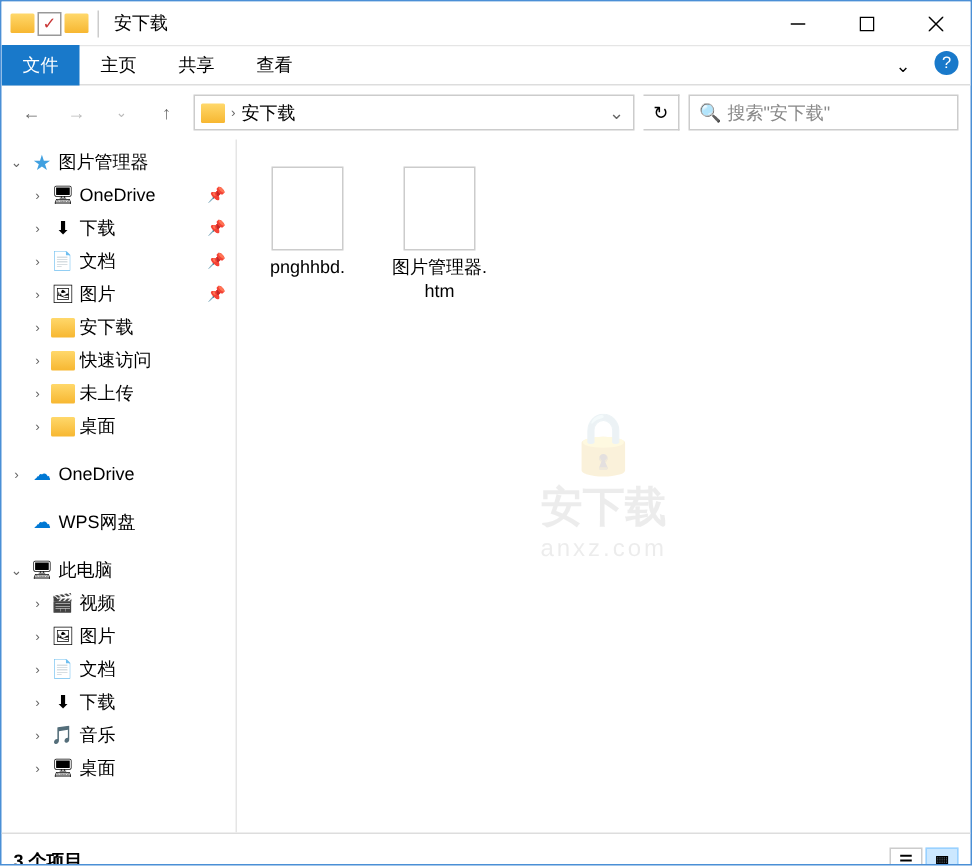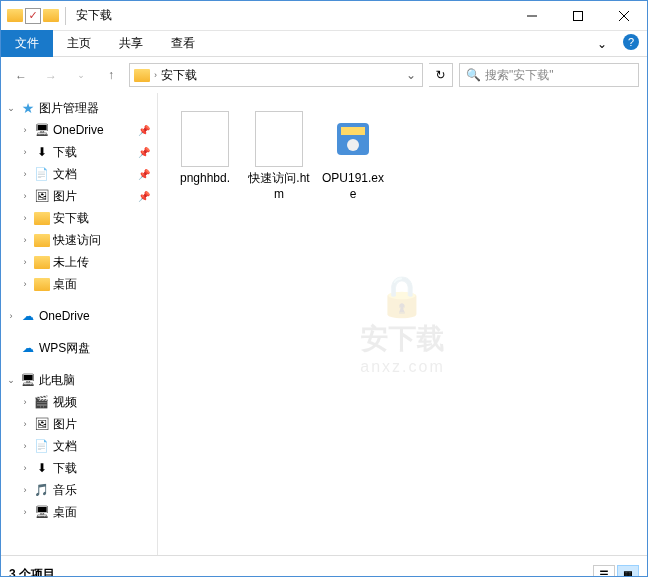--- a/index.html
+++ b/index.html
@@ -37,21 +37,21 @@
 .tree-chevron { width: 12px; text-align: center; color: #666; font-size: 9px; }
 .tree-icon { width: 18px; display: flex; align-items: center; justify-content: center; }
 .tree-label { font-size: 12px; white-space: nowrap; overflow: hidden; }
 .pin-icon { margin-left: auto; margin-right: 6px; color: #888; font-size: 10px; }
 .indent1 { padding-left: 18px; }
 .star-icon { color: #40a0e0; font-size: 14px; }
 .cloud-icon { color: #0078d4; }
 .folder-tree { width: 16px; height: 13px; background: linear-gradient(#ffd86b,#f7b731); border-radius: 1px; }
 
 .content { flex: 1; position: relative; padding: 14px 10px; }
-.file-grid { display: flex; }
+.file-grid { display: flex; gap: 14px; }
 .file-item { width: 74px; display: flex; flex-direction: column; align-items: center; cursor: pointer; padding: 4px; }
 .file-thumb { width: 48px; height: 56px; border: 1px solid #ccc; background: #fff; position: relative; }
 .file-thumb.exe { border: none; background: none; display: flex; align-items: center; justify-content: center; }
 .file-name { font-size: 12px; text-align: center; margin-top: 4px; word-break: break-all; line-height: 1.3; }
 
 .watermark { position: absolute; top: 50%; left: 50%; transform: translate(-50%, -50%); opacity: 0.15; pointer-events: none; text-align: center; color: #888; }
 .watermark .wm-icon { font-size: 40px; }
 .watermark .wm-text { font-size: 28px; font-weight: bold; }
 .watermark .wm-sub { font-size: 16px; letter-spacing: 2px; }
 
@@ -236,31 +236,21 @@
   </div>
 
   <div class="content">
     <div class="file-grid" id="file-grid">
         <div class="file-item">
           <div class="file-thumb"></div>
           <div class="file-name">pnghhbd.</div>
         </div>
         <div class="file-item">
           <div class="file-thumb"></div>
-          <div class="file-name">快速访问.htm</div>
-        </div>
-        <div class="file-item">
-          <div class="file-thumb exe">
-            <svg width="44" height="48">
-              <rect x="6" y="8" width="32" height="32" rx="4" fill="#4a90d9"></rect>
-              <rect x="10" y="12" width="24" height="8" fill="#ffd966"></rect>
-              <circle cx="22" cy="30" r="6" fill="#f0f0f0"></circle>
-            </svg>
-          </div>
-          <div class="file-name">OPU191.exe</div>
+          <div class="file-name">图片管理器.htm</div>
         </div>
       </div>
     <div class="watermark">
       <div class="wm-icon">🔒</div>
       <div class="wm-text">安下载</div>
       <div class="wm-sub">anxz.com</div>
     </div>
   </div>
 </div>
 

